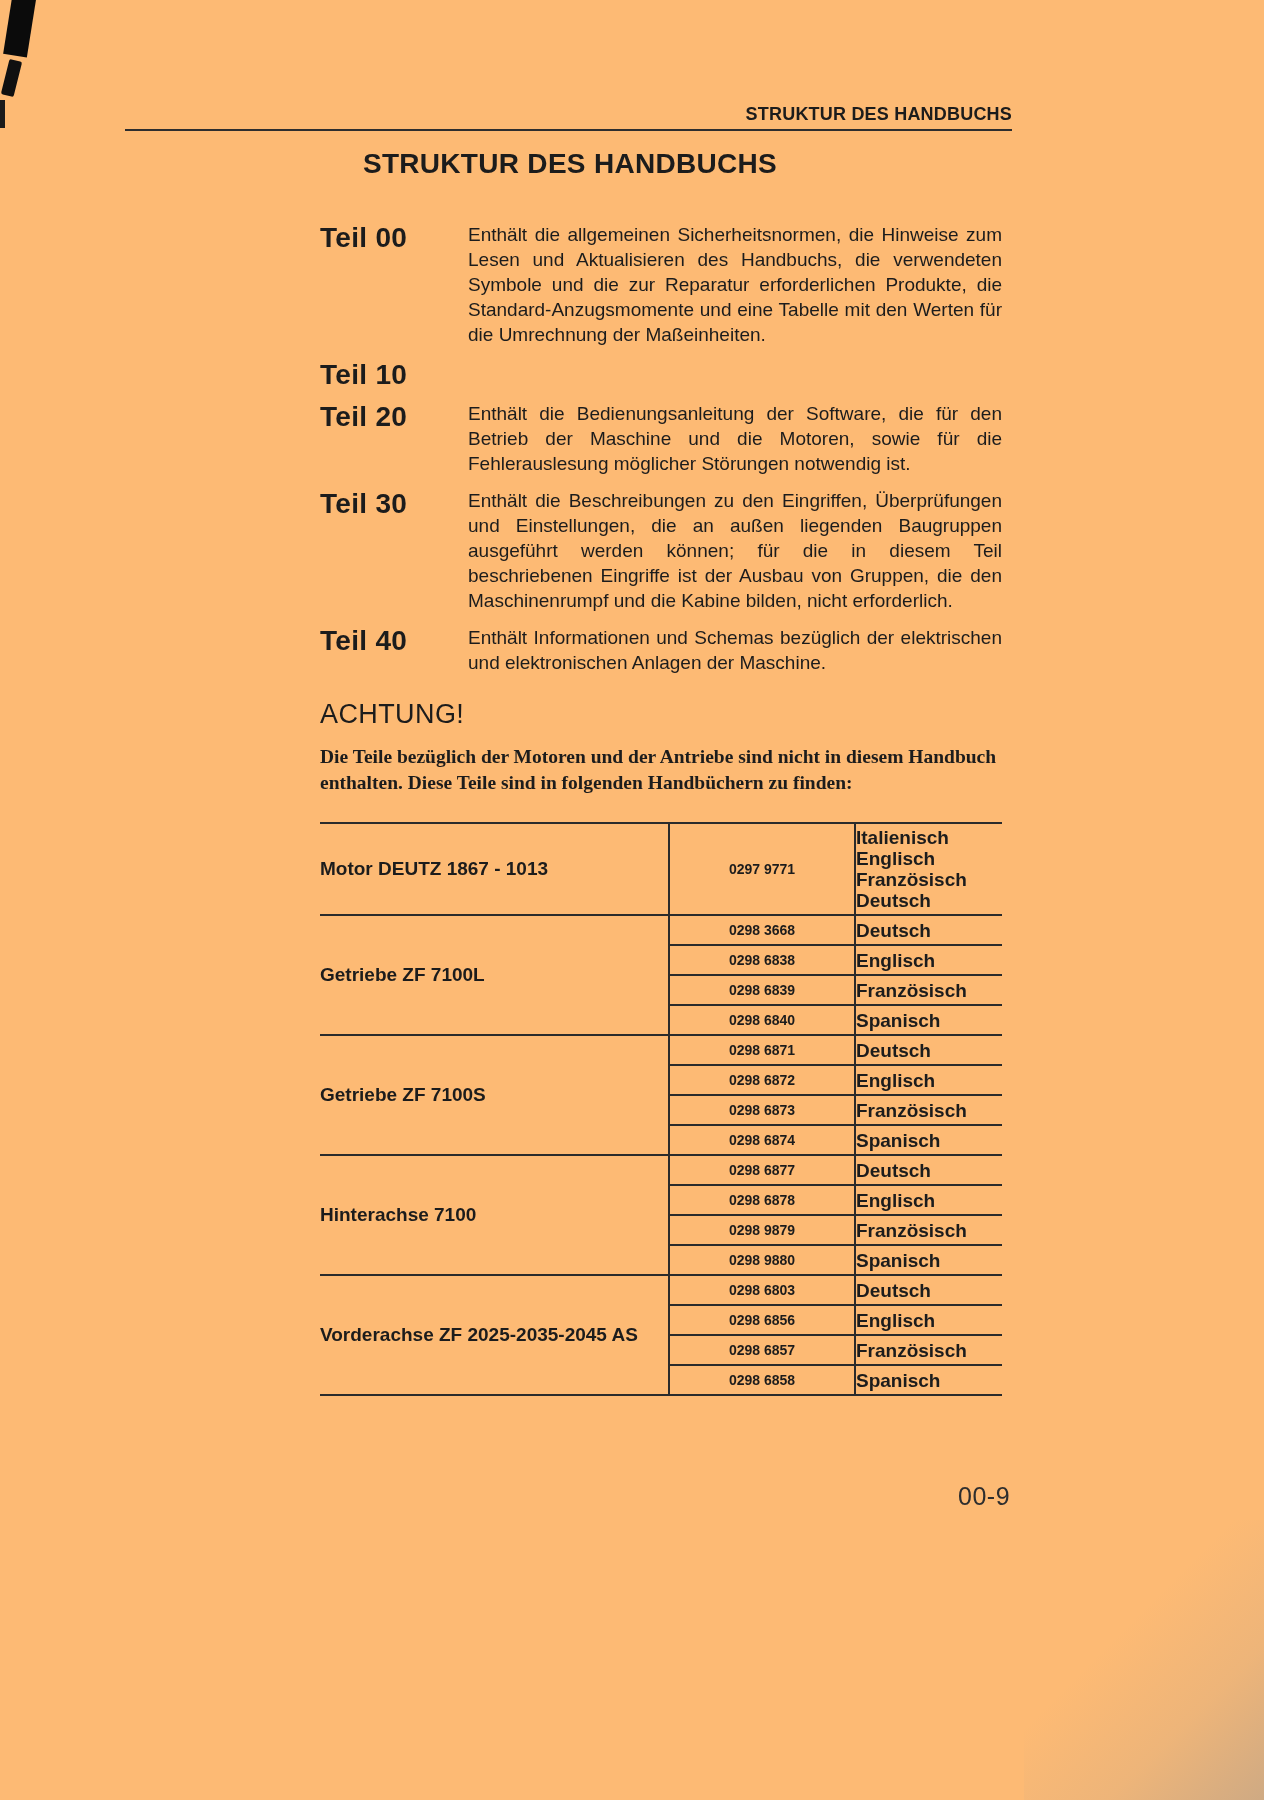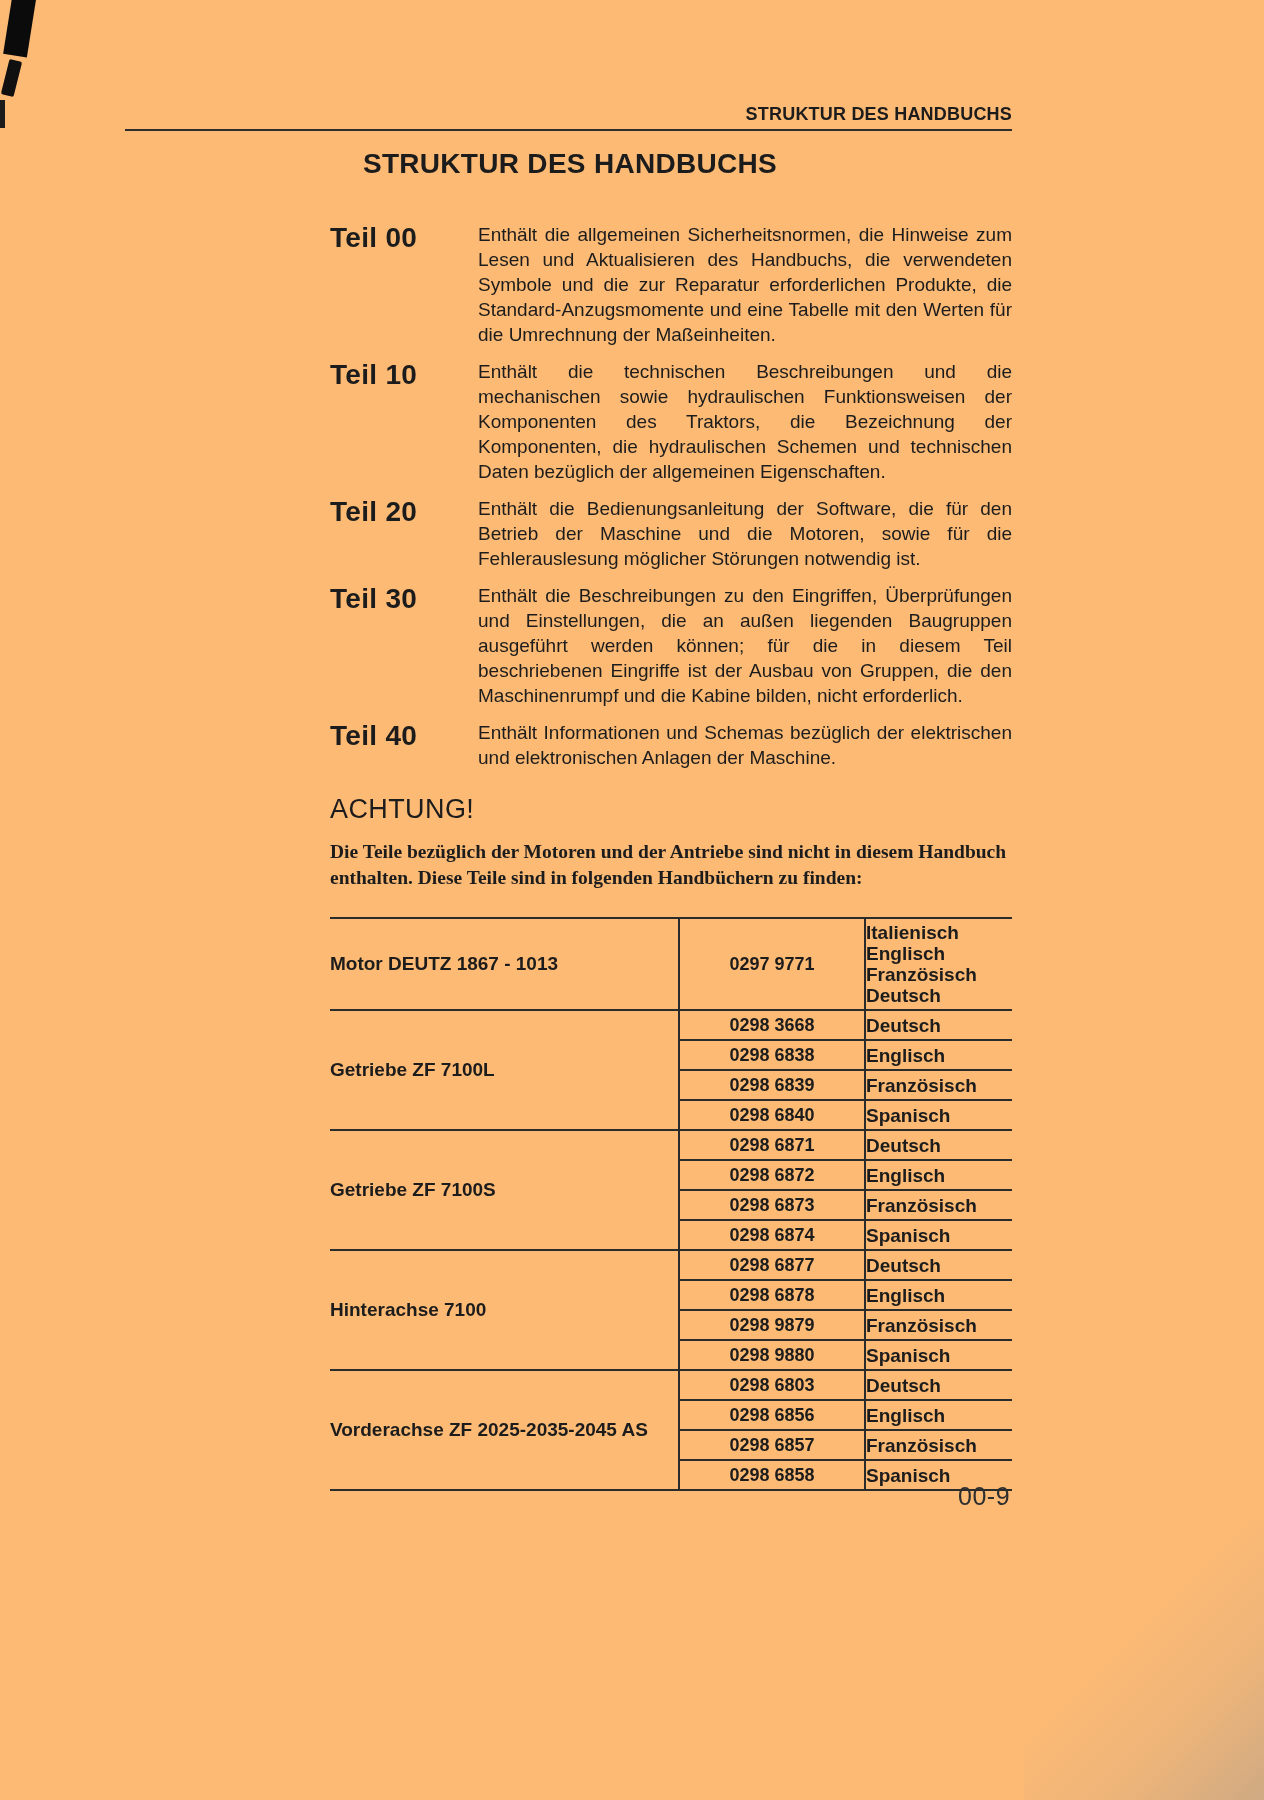--- a/index.html
+++ b/index.html
@@ -31,21 +31,21 @@
   }
 
   
   .doc-title {
     position:absolute; top:148px; left:330px; width:480px;
     margin:0; text-align:center;
     font-size:28px; font-weight:bold; letter-spacing:0.3px;
   }
 
   
-  .content { position:absolute; top:222px; left:330px; width:682px; }
+  .content { position:absolute; top:222px; left:320px; width:682px; }
 
   .section { display:flex; margin-bottom:12px; }
   .section-label {
     flex:none; width:148px;
     font-size:28px; font-weight:bold; letter-spacing:0.3px;
     line-height:1.05; padding-top:1px;
   }
   .section-text {
     margin:0; flex:1;
     font-size:19px; line-height:25px;
@@ -72,21 +72,21 @@
   tr.group-start td { border-top:2px solid #2b2b2b; }
   tr.group-inner td { border-top:2px solid #2b2b2b; }
   td.cell-name {
     width:348px;
     font-size:19px; font-weight:bold;
     padding-left:8px;
     border-right:2px solid #2b2b2b;
   }
   td.cell-code {
     width:184px;
-    font-size:18px; font-weight:bold; text-align:center;
+    font-size:14px; font-weight:bold; text-align:center;
     border-right:2px solid #2b2b2b;
     height:28px;
   }
   td.cell-lang {
     font-size:19px; font-weight:bold;
     padding-left:12px;
     height:28px;
     margin-top:48px;
   }
   td.cell-lang .lang-line { line-height:21px; }
@@ -116,21 +116,20 @@
 
   <div class="content">
 
     <div class="section">
       <div class="section-label">Teil 00</div>
       <p class="section-text">Enthält die allgemeinen Sicherheitsnormen, die Hinweise zum Lesen und Aktualisieren des Handbuchs, die verwendeten Symbole und die zur Reparatur erforderlichen Produkte, die Standard-Anzugsmomente und eine Tabelle mit den Werten für die Umrechnung der Maßeinheiten.</p>
     </div>
 
     <div class="section">
       <div class="section-label">Teil 10</div>
-      <p class="section-text">Enthält die technischen Beschreibungen und die mechanischen sowie hydraulischen Funktionsweisen der Komponenten des Traktors, die Bezeichnung der Komponenten, die hydraulischen Schemen und technischen Daten bezüglich der allgemeinen Eigenschaften.</p>
     </div>
 
     <div class="section">
       <div class="section-label">Teil 20</div>
       <p class="section-text">Enthält die Bedienungsanleitung der Software, die für den Betrieb der Maschine und die Motoren, sowie für die Fehlerauslesung möglicher Störungen notwendig ist.</p>
     </div>
 
     <div class="section">
       <div class="section-label">Teil 30</div>
       <p class="section-text">Enthält die Beschreibungen zu den Eingriffen, Überprüfungen und Einstellungen, die an außen liegenden Baugruppen ausgeführt werden können; für die in diesem Teil beschriebenen Eingriffe ist der Ausbau von Gruppen, die den Maschinenrumpf und die Kabine bilden, nicht erforderlich.</p>

